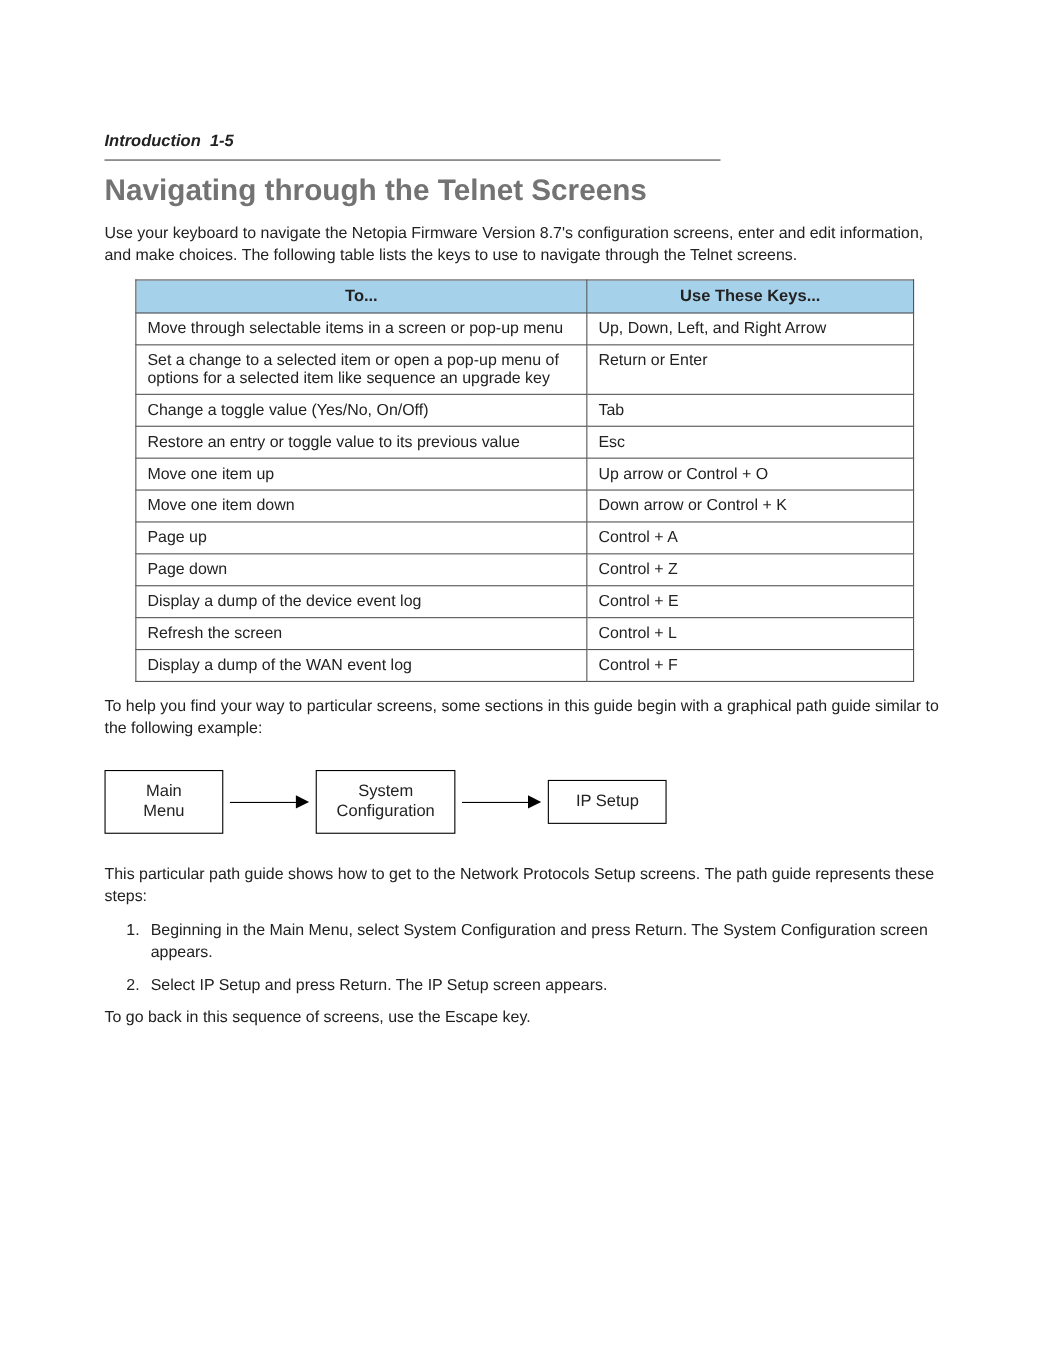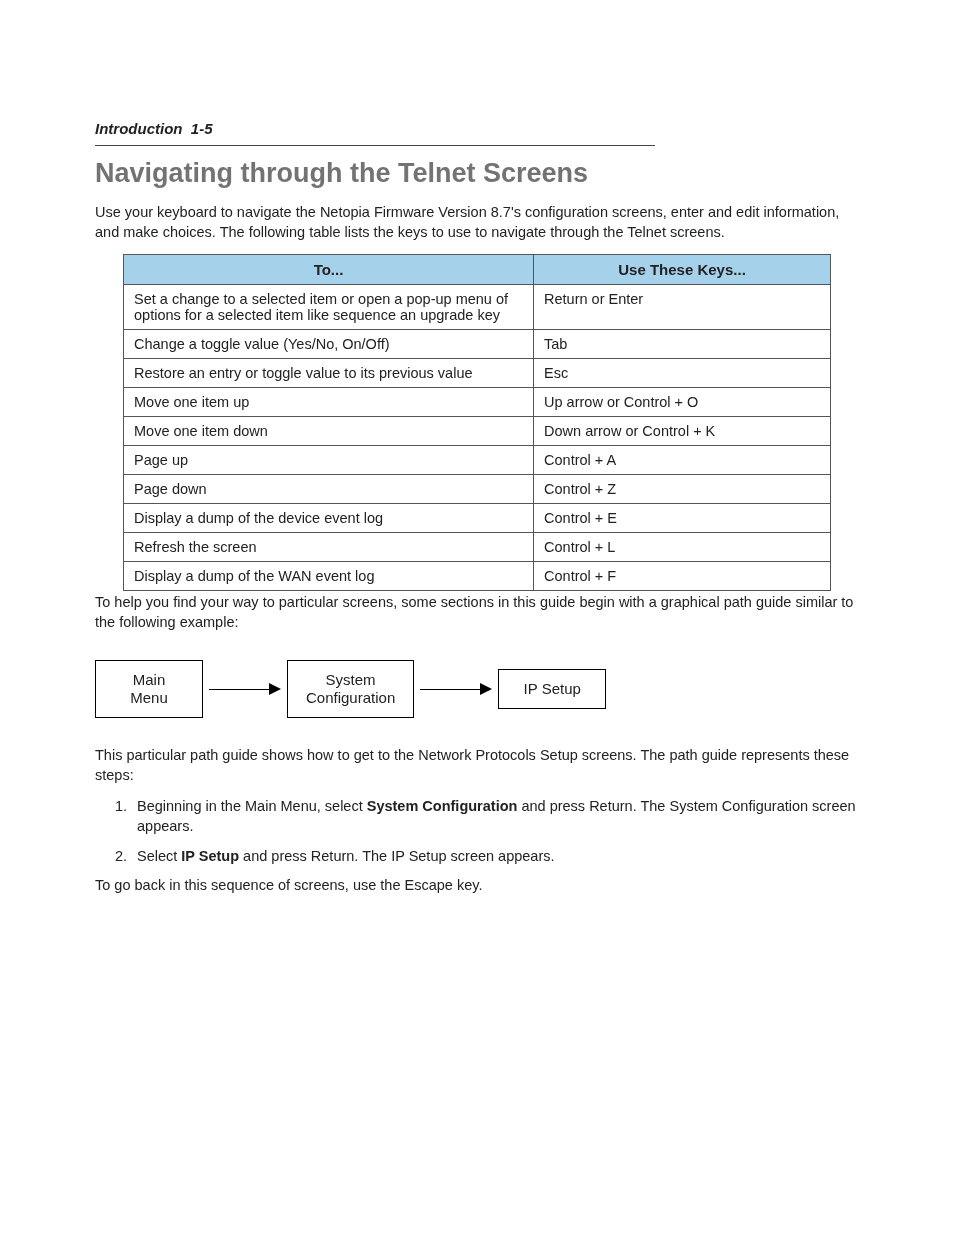--- a/index.html
+++ b/index.html
@@ -34,21 +34,21 @@
     font-size: 27px;
     margin: 0 0 14px 0;
   }
   p {
     margin: 0 0 12px 0;
     line-height: 1.35;
   }
   table.key-table {
     border-collapse: collapse;
     width: 708px;
-    margin: 6px auto 2px auto;
+    margin: 6px auto 13px auto;
   }
   table.key-table th {
     background: #a6d1ea;
     font-weight: bold;
     text-align: center;
     border: 1px solid #555;
     padding: 6px 10px;
     font-size: 15px;
   }
   table.key-table td {
@@ -90,21 +90,21 @@
   }
   ol.steps {
     margin: 0 0 10px 0;
     padding-left: 36px;
   }
   ol.steps li {
     padding-left: 6px;
     margin-bottom: 10px;
     line-height: 1.35;
   }
-  .bold { font-weight: bold; text-align: center; }
+  .bold { font-weight: normal; text-align: center; }
 </style>
 </head>
 <body>
 
 <div class="page">
 
   <div class="header-line">
     <span>Introduction</span>&nbsp;&nbsp;<span>1-5</span>
   </div>
 
@@ -115,20 +115,24 @@
   <p>Use your keyboard to navigate the Netopia Firmware Version 8.7's configuration screens, enter and edit information, and make choices. The following table lists the keys to use to navigate through the Telnet screens.</p>
 
   <table class="key-table">
     <thead>
       <tr>
         <th>To...</th>
         <th>Use These Keys...</th>
       </tr>
     </thead>
     <tbody>
+      <tr>
+          <td>Move through selectable items in a screen or pop-up menu</td>
+          <td>Up, Down, Left, and Right Arrow</td>
+        </tr>
       <tr>
           <td>Set a change to a selected item or open a pop-up menu of options for a selected item like sequence an upgrade key</td>
           <td>Return or Enter</td>
         </tr>
       <tr>
           <td>Change a toggle value (Yes/No, On/Off)</td>
           <td>Tab</td>
         </tr>
       <tr>
           <td>Restore an entry or toggle value to its previous value</td>

